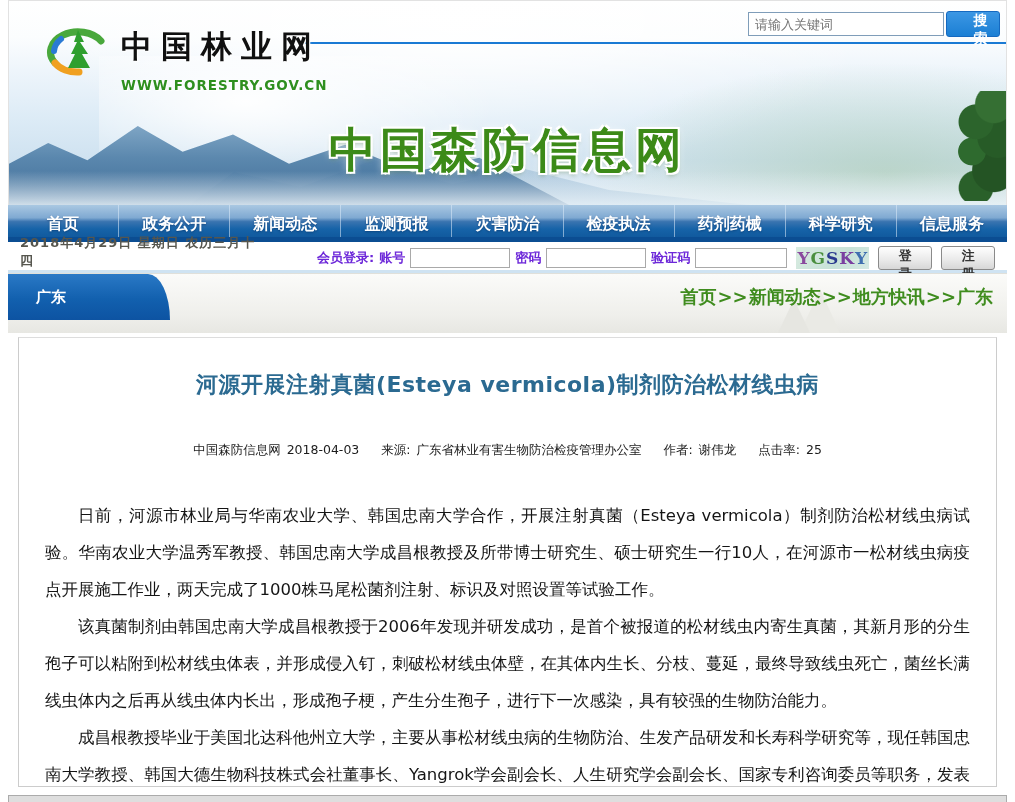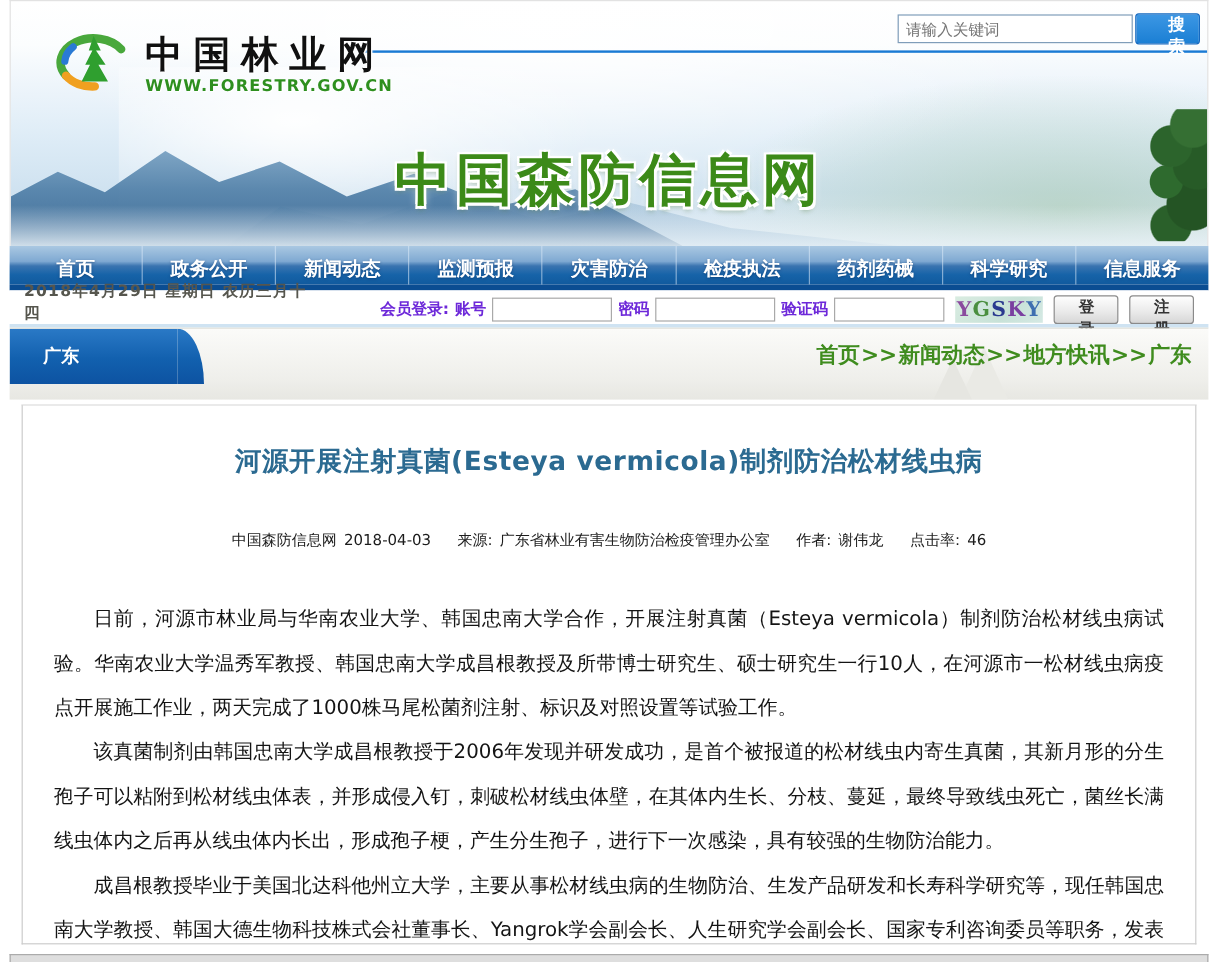--- a/index.html
+++ b/index.html
@@ -18,21 +18,21 @@
     background:#1a7ad4; }
   .ray-glow { position:absolute; left:90px; top:55px; width:420px; height:150px;
     background:radial-gradient(ellipse at 35% 30%, rgba(255,255,255,.95), rgba(255,255,255,0) 65%); }
 
   .logo { position:absolute; left:36px; top:22px; display:flex; align-items:flex-start; }
   .logo-icon { width:70px; height:58px; margin-right:6px; }
   .logo-text-col { padding-top:6px; }
   .logo-cn { font-size:31px; font-weight:bold; color:#101010; letter-spacing:9px;
     text-shadow:0 0 3px #fff,1px 1px 0 #fff; line-height:34px; white-space:nowrap; }
   .logo-url { font-size:13.5px; font-weight:bold; color:#2e8f1f; letter-spacing:1px;
-    text-shadow:1px 1px 0 #fff; margin-top:1px; }
+    text-shadow:1px 1px 0 #fff; margin-top:14px; }
 
   .banner-title { position:absolute; left:50%; top:118px; transform:translateX(-50%);
     font-size:47px; font-weight:bold; color:#3c8a18; letter-spacing:4px; white-space:nowrap;
     text-shadow:-2px -2px 0 #fff,2px -2px 0 #fff,-2px 2px 0 #fff,2px 2px 0 #fff,
       0 3px 4px rgba(40,90,20,.35),0 0 8px rgba(255,255,255,.8); }
 
   .mtn { position:absolute; bottom:0; height:86px; }
   .mtn1 { left:0; width:560px; opacity:.9;
     background:linear-gradient(180deg,#7aa3c4 0%,#4d7da6 45%,#2f5f8d 100%);
     clip-path:polygon(0 100%,0 52%,7% 28%,14% 48%,23% 8%,31% 38%,40% 18%,50% 52%,60% 30%,72% 62%,84% 45%,100% 100%); }
@@ -188,21 +188,21 @@
     <div class="section-tab">广东</div>
     <div class="breadcrumb">
       <a>首页</a><span class="bc-sep">&gt;&gt;</span><a>新闻动态</a><span class="bc-sep">&gt;&gt;</span><a>地方快讯</a><span class="bc-sep">&gt;&gt;</span><a>广东</a>
     </div>
   </div>
 
   <div class="content">
     <h1 class="article-title">河源开展注射真菌(Esteya vermicola)制剂防治松材线虫病</h1>
 
     <div class="article-meta">
-      <span>中国森防信息网</span><span class="sp"></span><span>2018-04-03</span><span class="gap"></span><span>来源:</span><span class="sp"></span><span>广东省林业有害生物防治检疫管理办公室</span><span class="gap"></span><span>作者:</span><span class="sp"></span><span>谢伟龙</span><span class="gap"></span><span>点击率:</span><span class="sp"></span><span>46</span>
+      <span>中国森防信息网</span><span class="sp"></span><span>2018-04-03</span><span class="gap"></span><span>来源:</span><span class="sp"></span><span>广东省林业有害生物防治检疫管理办公室</span><span class="gap"></span><span>作者:</span><span class="sp"></span><span>谢伟龙</span><span class="gap"></span><span>点击率:</span><span class="sp"></span><span>25</span>
     </div>
 
     <div class="article-body">
       <p>日前，河源市林业局与华南农业大学、韩国忠南大学合作，开展注射真菌（Esteya vermicola）制剂防治松材线虫病试验。华南农业大学温秀军教授、韩国忠南大学成昌根教授及所带博士研究生、硕士研究生一行10人，在河源市一松材线虫病疫点开展施工作业，两天完成了1000株马尾松菌剂注射、标识及对照设置等试验工作。</p>
       <p>该真菌制剂由韩国忠南大学成昌根教授于2006年发现并研发成功，是首个被报道的松材线虫内寄生真菌，其新月形的分生孢子可以粘附到松材线虫体表，并形成侵入钉，刺破松材线虫体壁，在其体内生长、分枝、蔓延，最终导致线虫死亡，菌丝长满线虫体内之后再从线虫体内长出，形成孢子梗，产生分生孢子，进行下一次感染，具有较强的生物防治能力。</p>
       <p>成昌根教授毕业于美国北达科他州立大学，主要从事松材线虫病的生物防治、生发产品研发和长寿科学研究等，现任韩国忠南大学教授、韩国大德生物科技株式会社董事长、Yangrok学会副会长、人生研究学会副会长、国家专利咨询委员等职务，发表学术论文80余篇，获得2个国际专利，20个国家专利。</p>
     </div>
   </div>
 
   <div class="footer-bar"></div>

